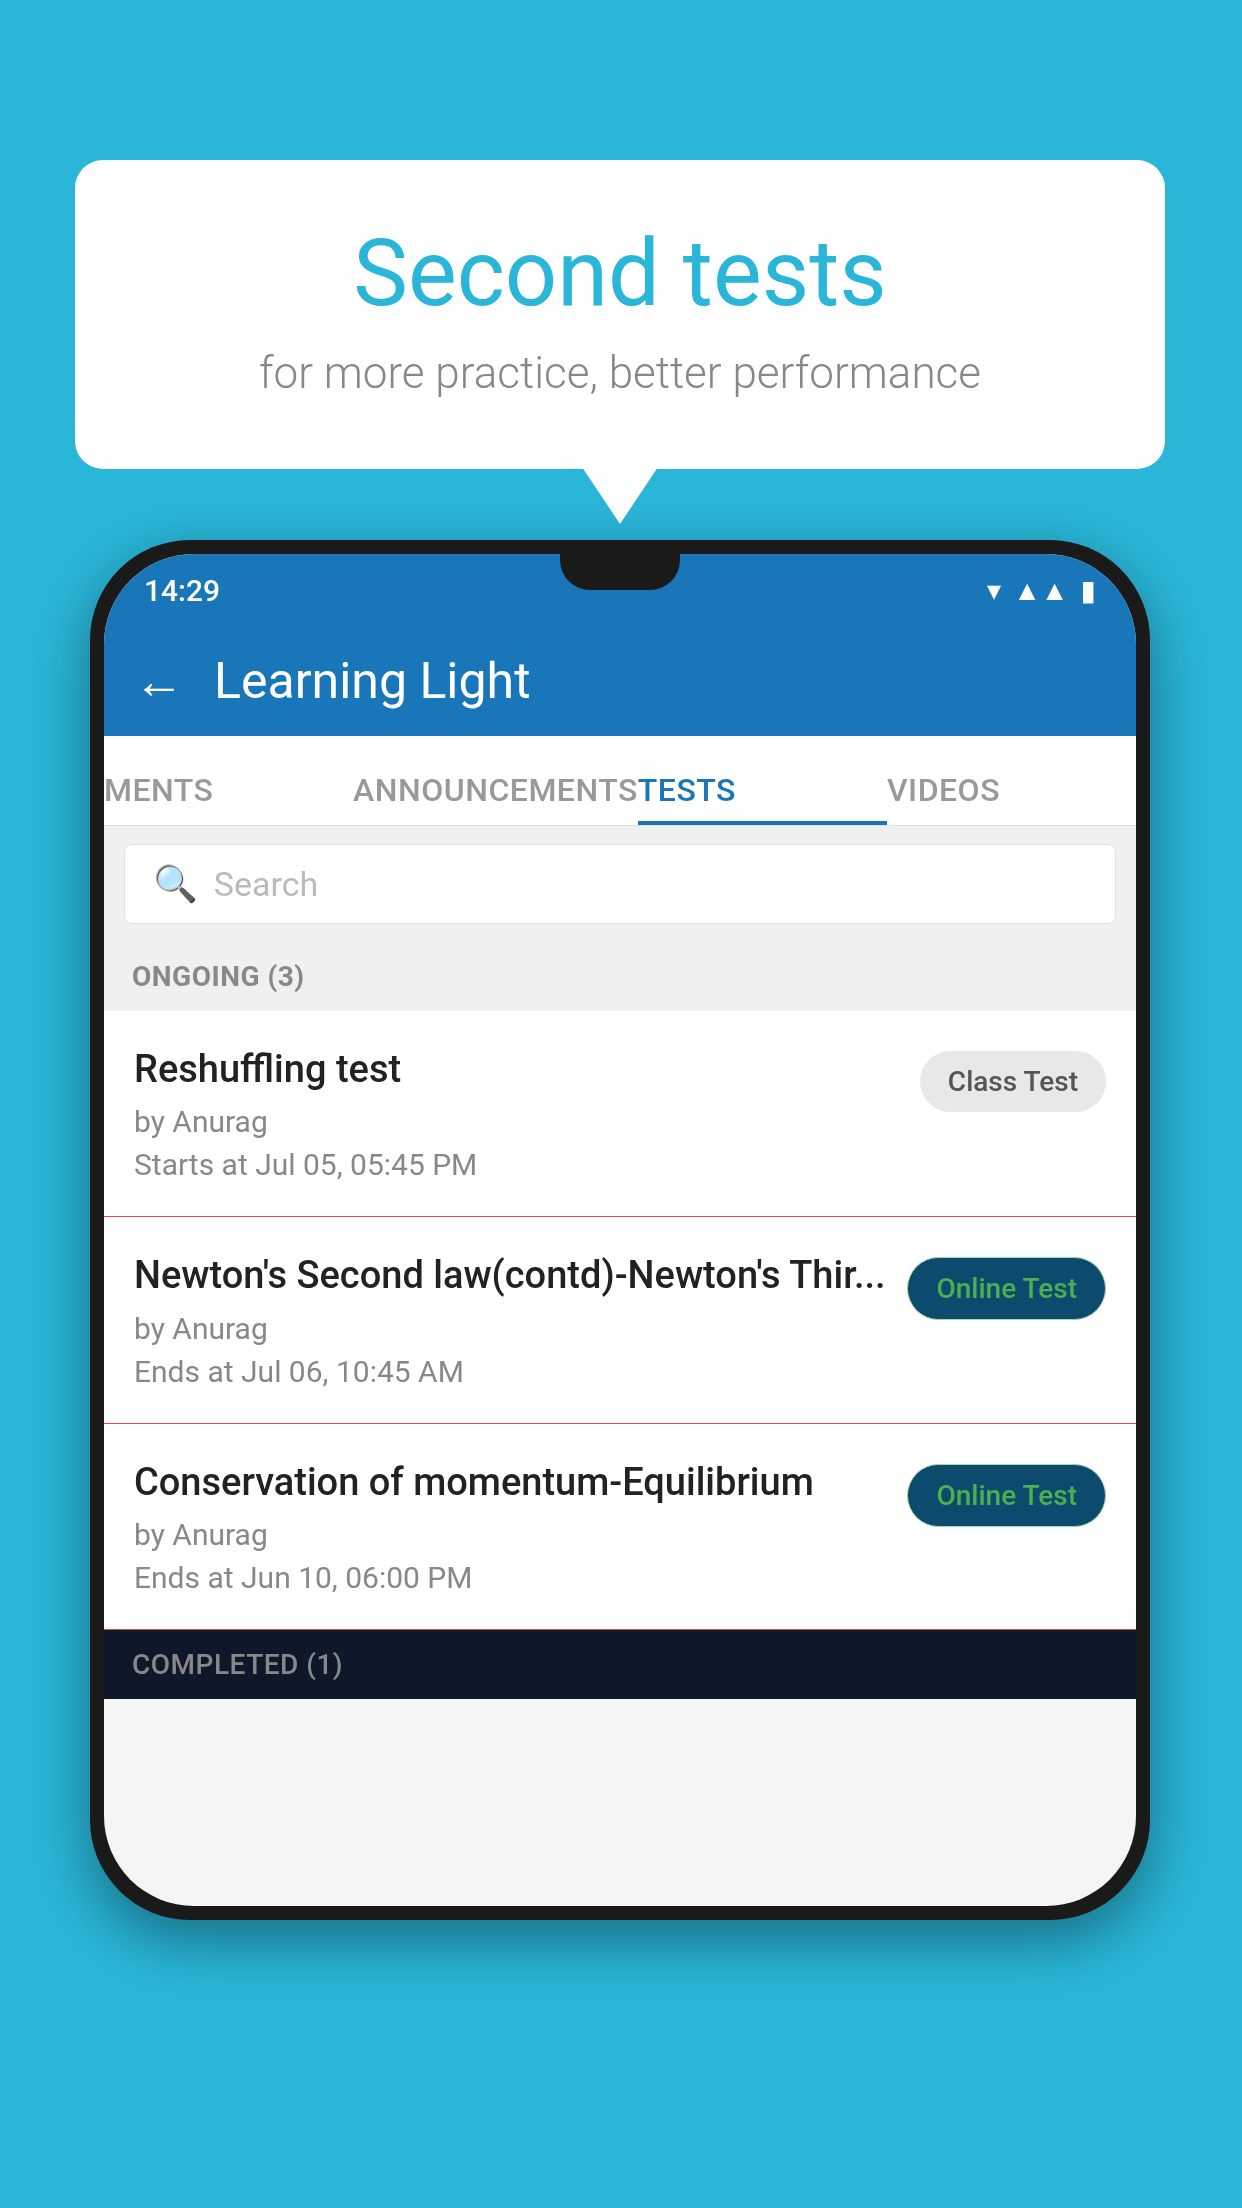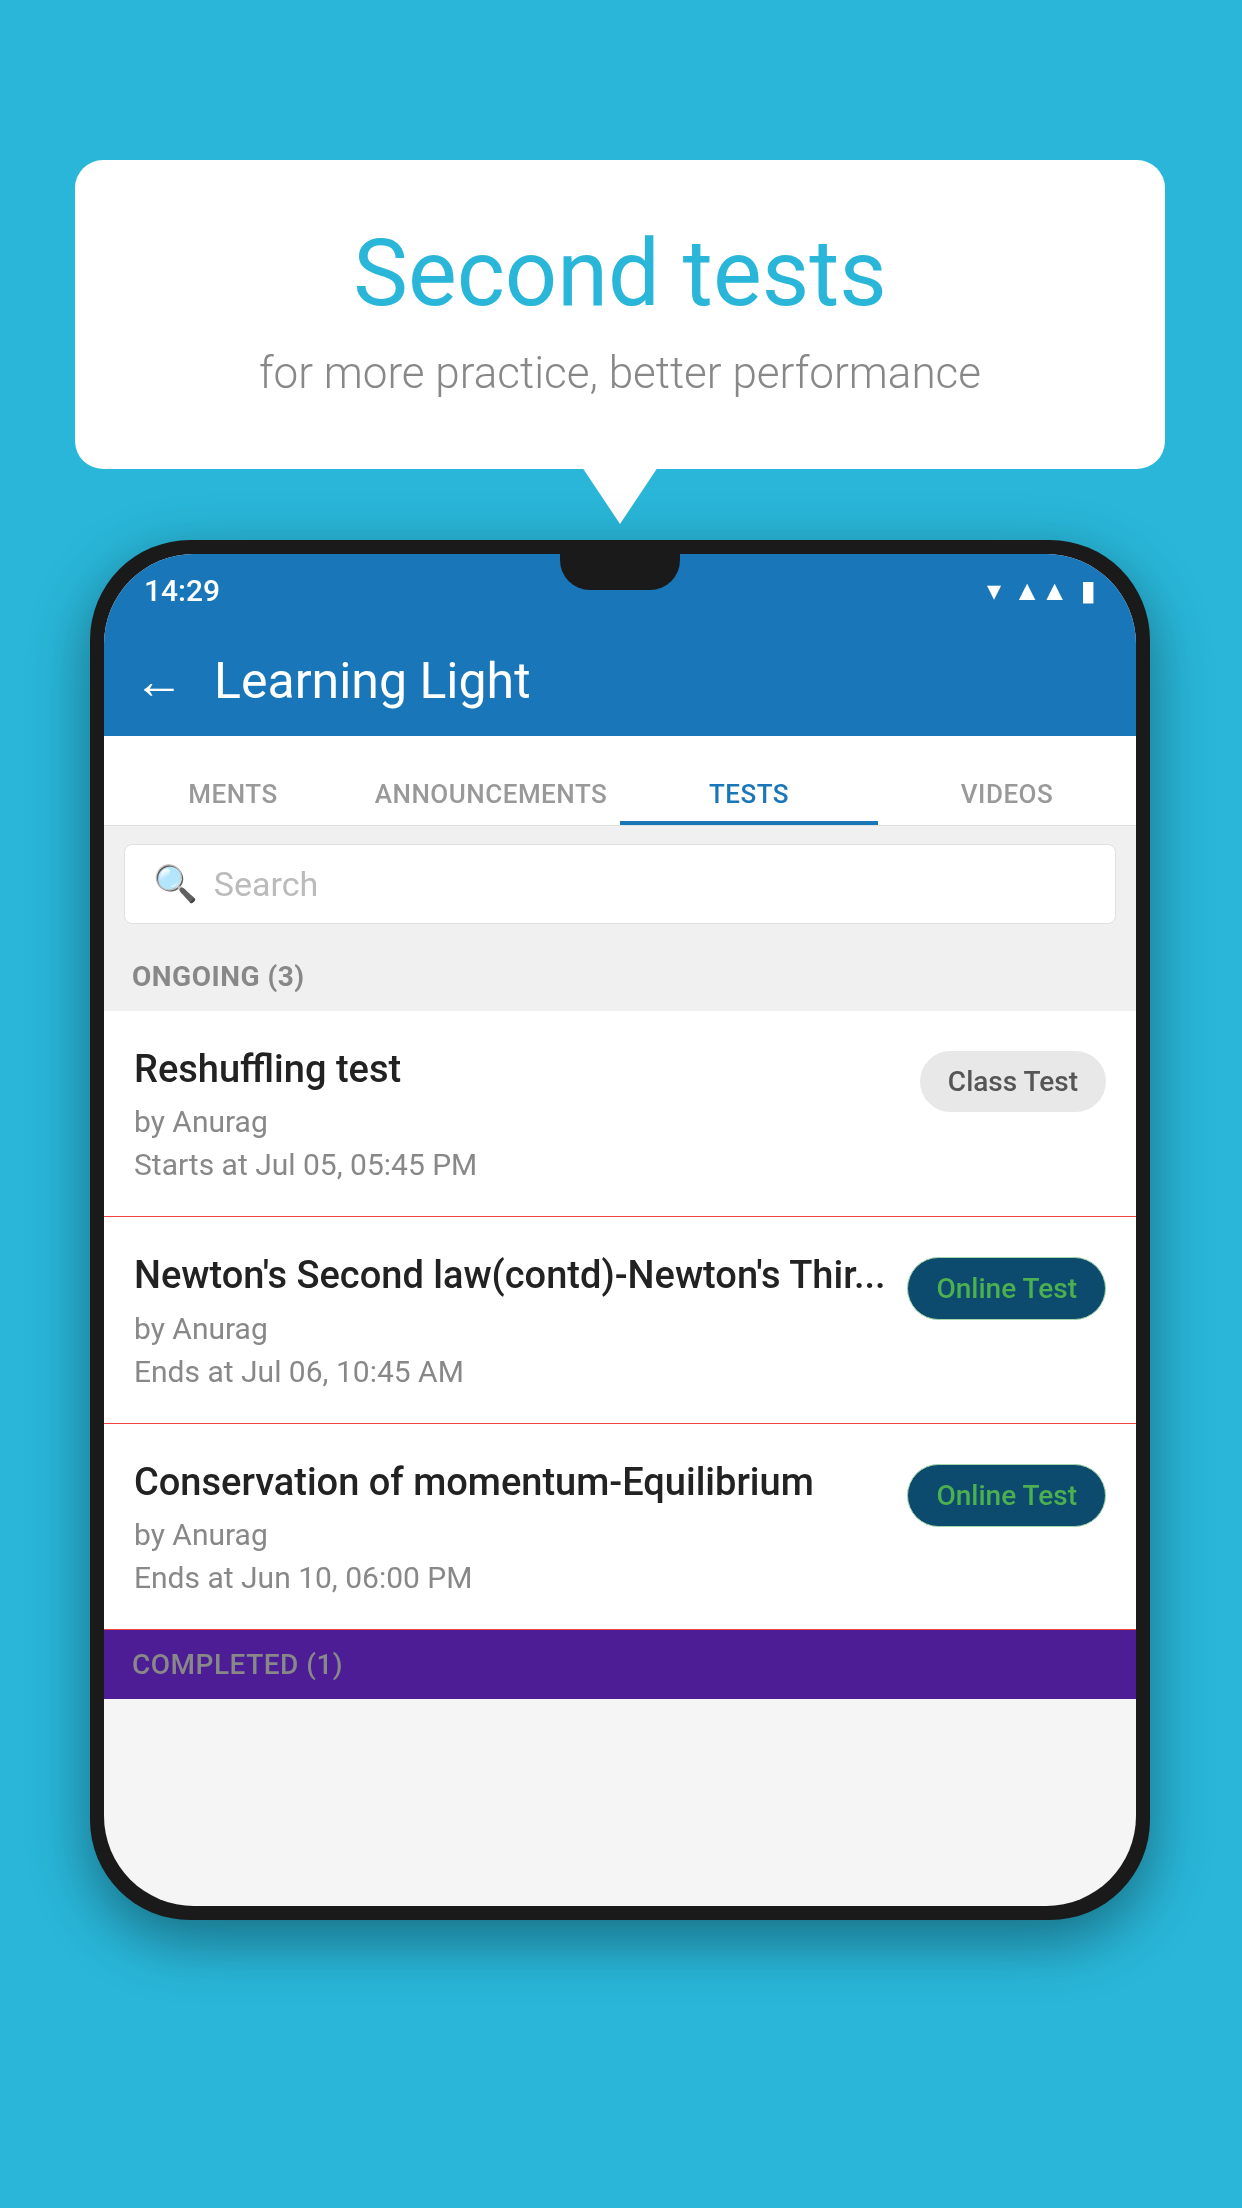--- a/index.html
+++ b/index.html
@@ -140,23 +140,22 @@
       background: white;
       display: flex;
       border-bottom: 1px solid #e0e0e0;
       height: 90px;
       align-items: flex-end;
       overflow: hidden;
     }
 
     .tab {
       flex: 1;
-      text-align: center;
       padding-bottom: 16px;
-      font-size: 26px;
+      font-size: 32px;
       color: #999;
       font-weight: 500;
       letter-spacing: 0.5px;
       cursor: pointer;
       position: relative;
     }
 
     .tab.active {
       color: #1976b8;
     }
@@ -256,21 +255,21 @@
     }
 
     .badge-online {
       background: #0c4a6e;
       color: #4caf50;
       border: 1.5px solid #a5d6a7;
     }
 
     
     .completed-header {
-      background: #4c1d95;
+      background: #0f172a;
       padding: 18px 28px;
       font-size: 28px;
       color: #888;
       font-weight: 500;
       letter-spacing: 0.5px;
     }
   </style>
 </head>
 <body>
 

